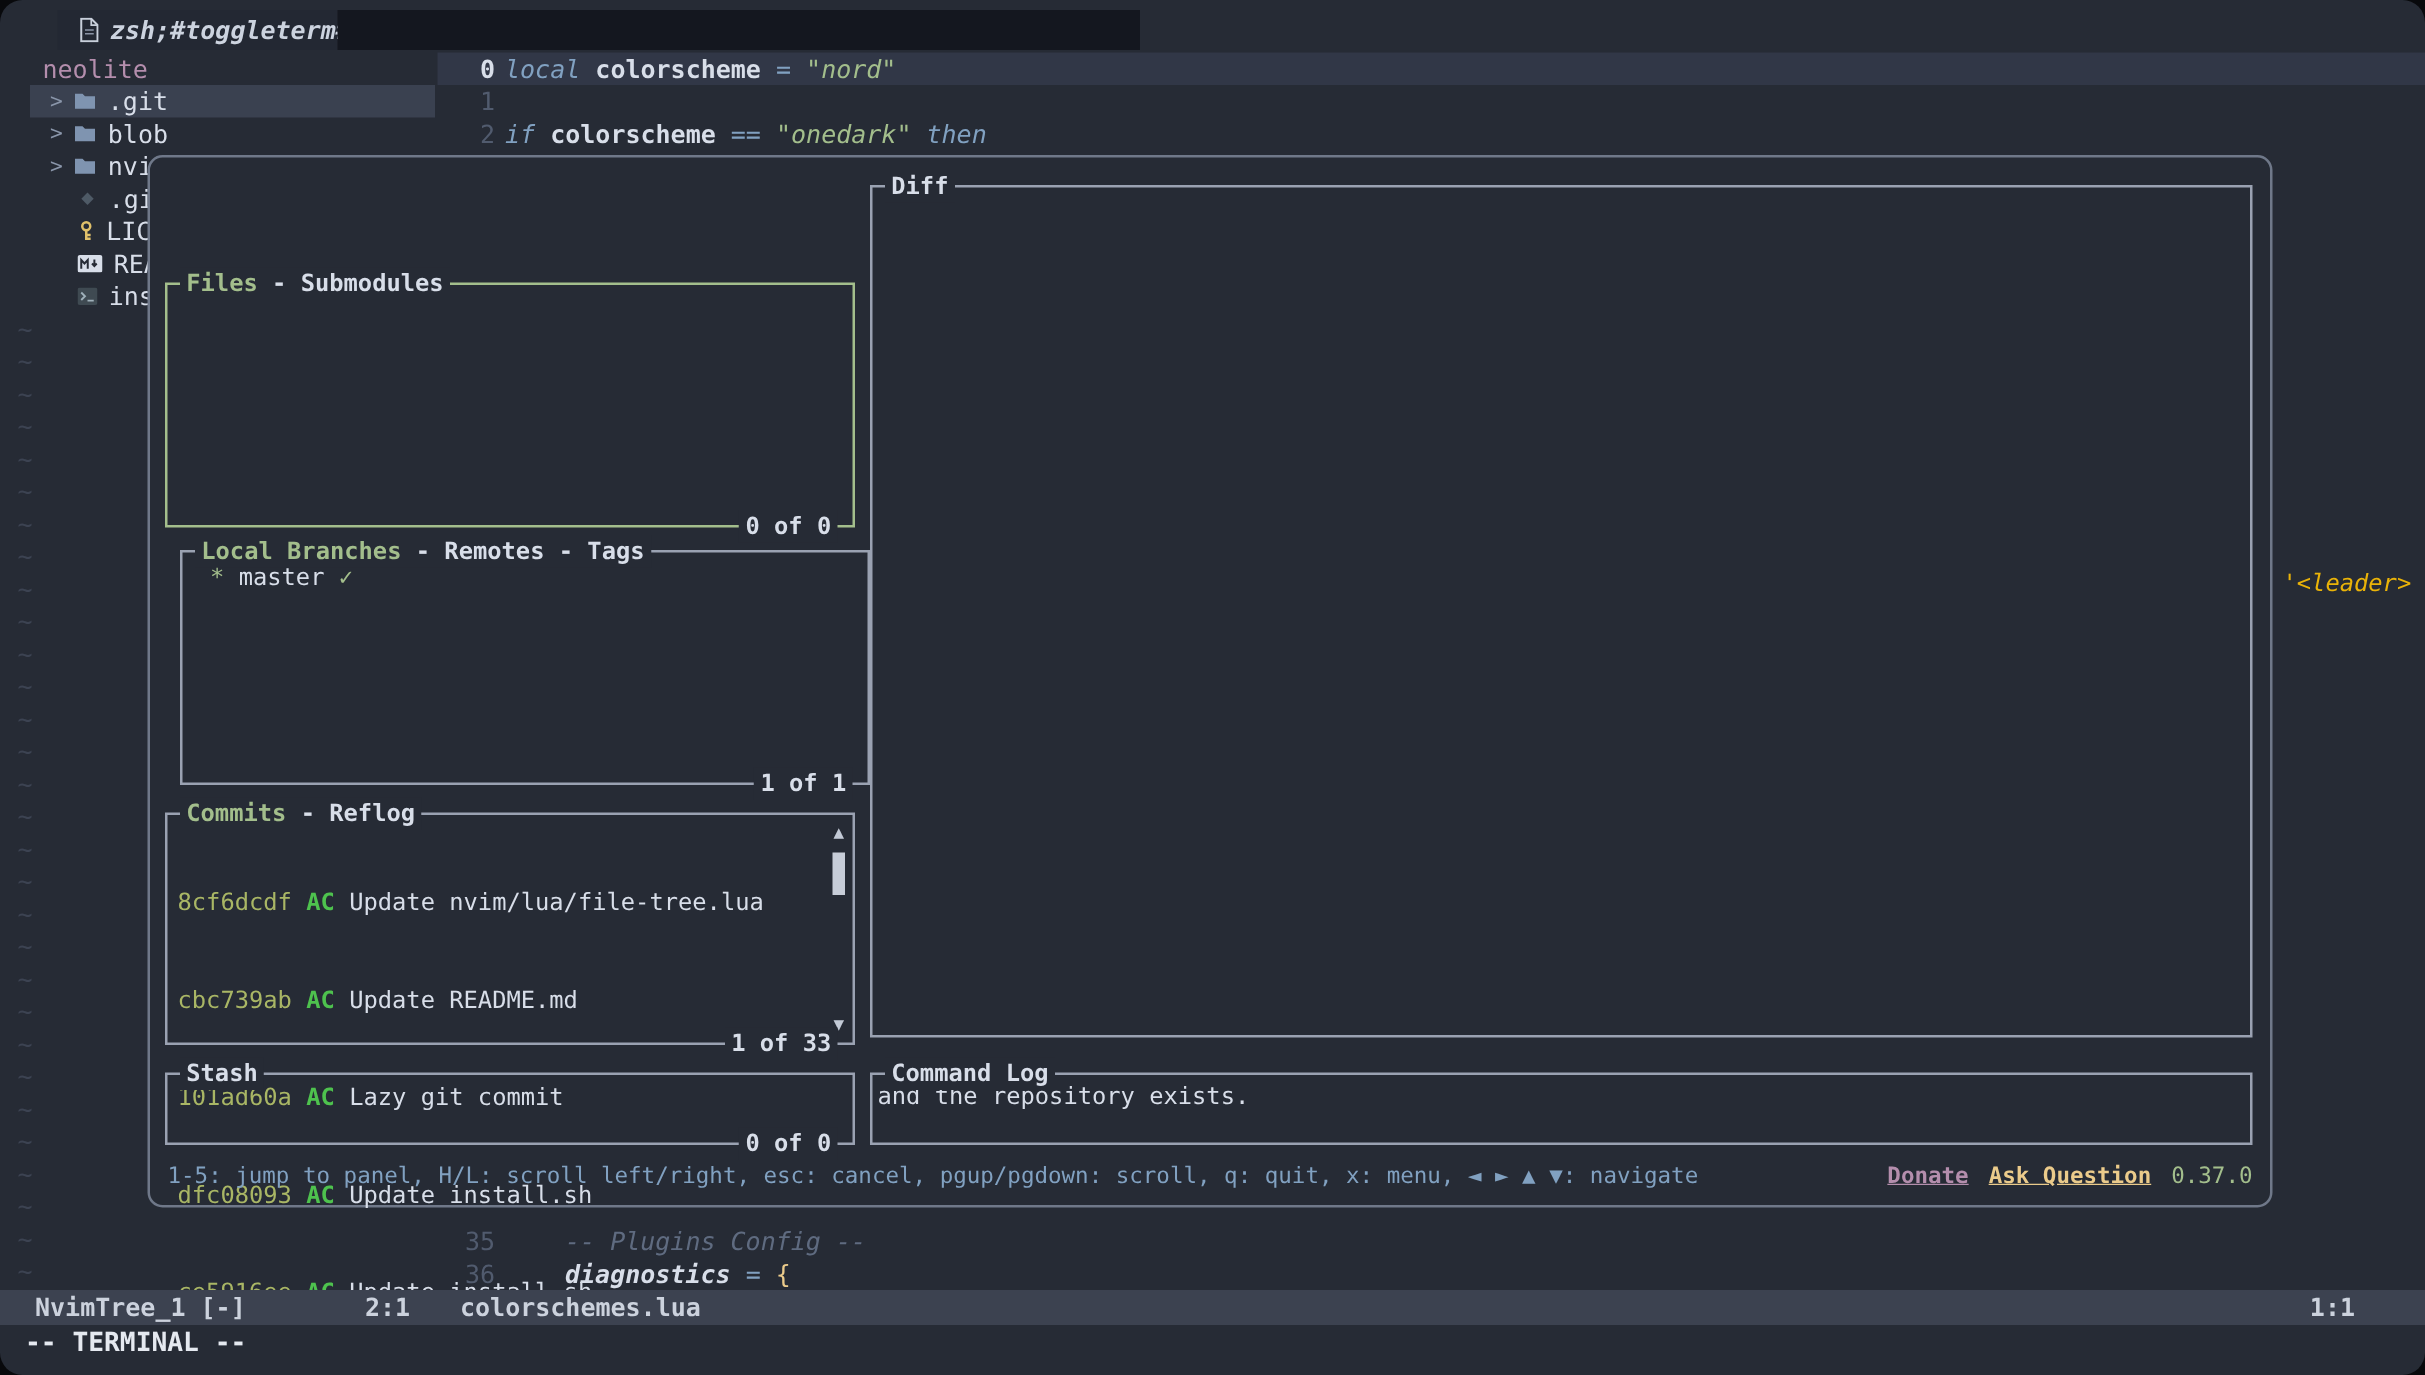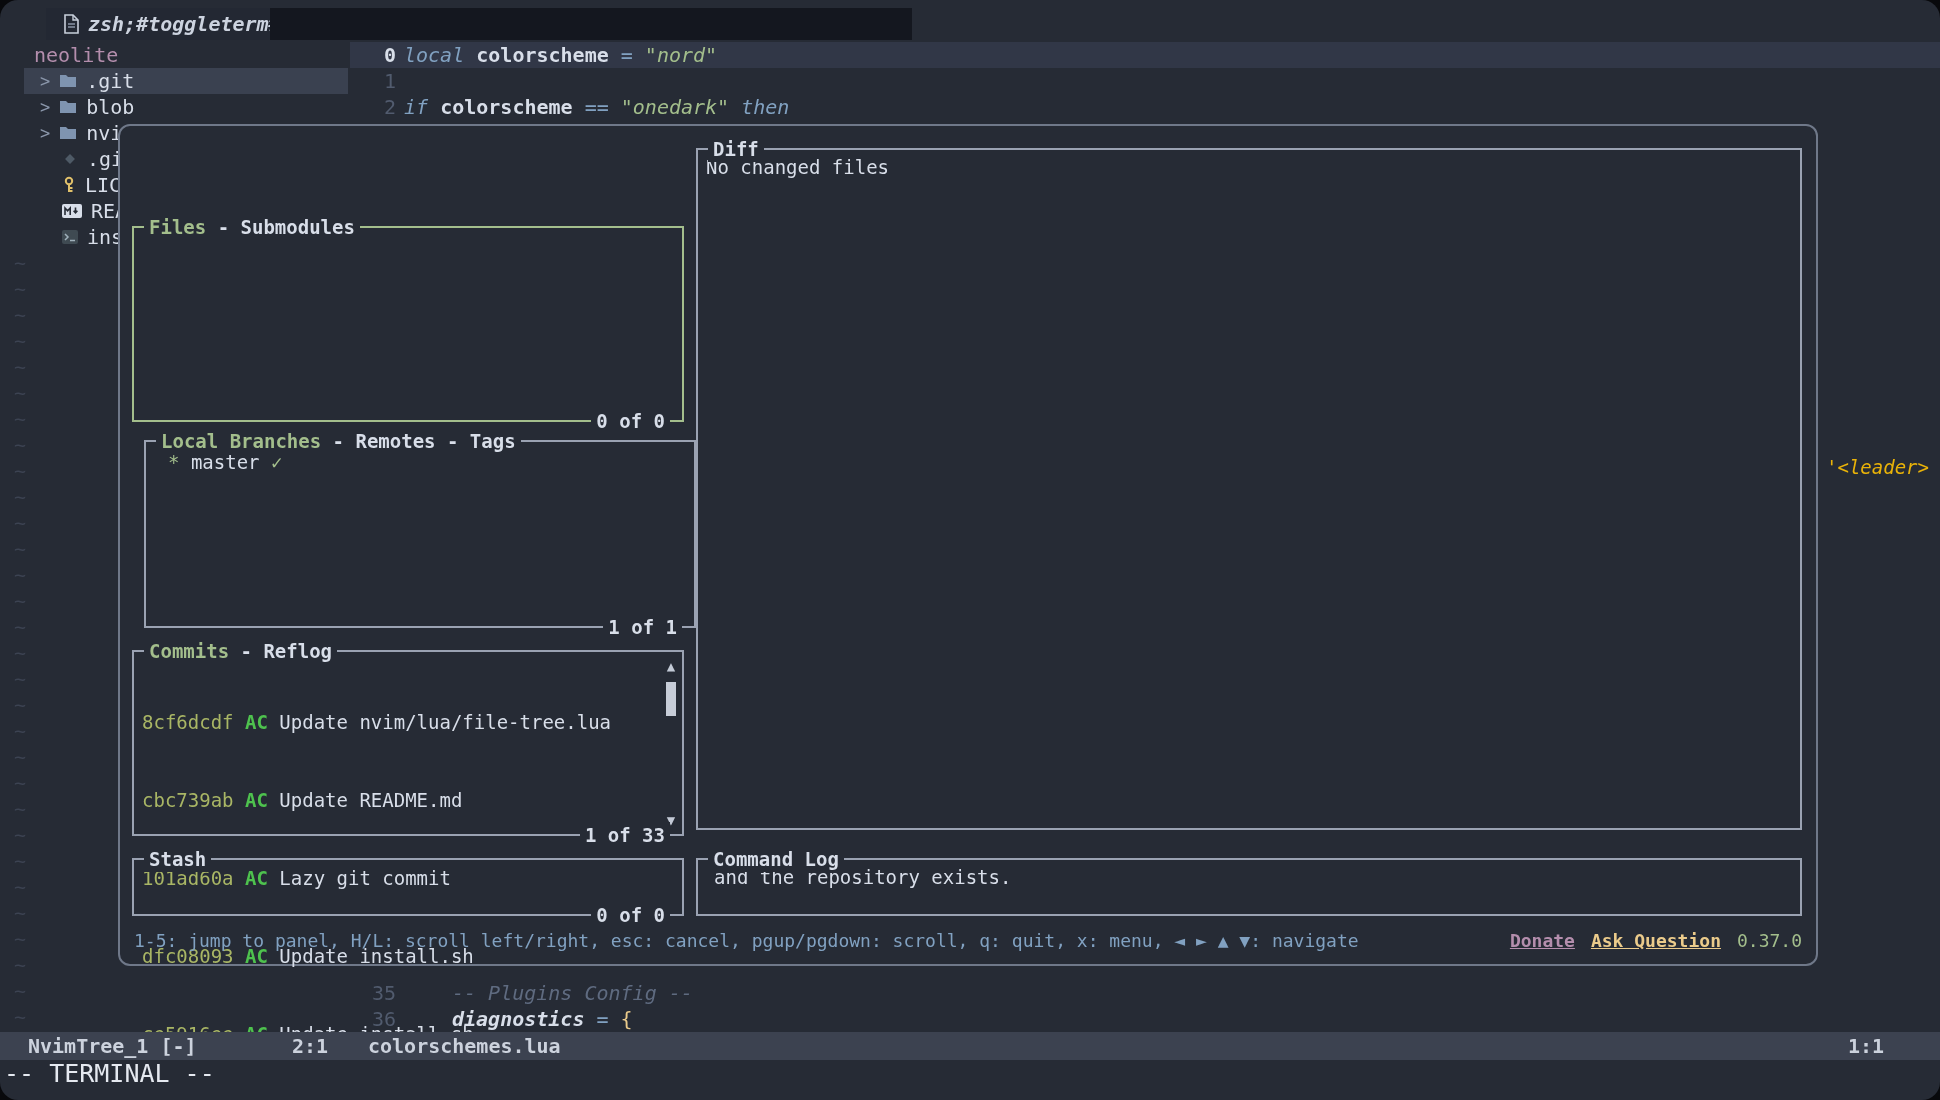--- a/index.html
+++ b/index.html
@@ -68,21 +68,21 @@
   .link-pink{color:var(--pink);text-decoration:underline;font-weight:bold;}
   .link-yellow{color:var(--yellow);text-decoration:underline;font-weight:bold;}
   .version{color:var(--green);}
   
   .statusline{position:absolute;left:0;top:1032px;width:1940px;height:28px;background:var(--statusline);
     font-size:20px;line-height:28px;color:#ccd2dd;}
   .sl-buf{position:absolute;left:28px;}
   .sl-cursor{position:absolute;left:292px;}
   .sl-file{position:absolute;left:368px;}
   .sl-right{position:absolute;right:56px;}
-  .mode-line{position:absolute;left:4px;top:1060px;font-size:25px;font-weight:normal;color:#e5e9f0;line-height:28px;}
+  .mode-line{position:absolute;left:20px;top:1060px;font-size:21px;font-weight:bold;color:#e5e9f0;line-height:28px;}
   svg{display:block;}
 </style>
 </head>
 <body>
 
 <div class="window">
 
   <div class="tab-chip">
     <span class="tab-accent"></span>
     <span>
@@ -234,26 +234,25 @@
       <span class="panel-counter">1 of 33</span>
     </div>
 
     <div class="panel" style="left:12px;top:732px;width:552px;height:58px;">
       <span class="panel-title">Stash</span>
       <span class="panel-counter">0 of 0</span>
     </div>
 
     <div class="panel" style="left:576px;top:22px;width:1106px;height:682px;">
       <span class="panel-title">Diff</span>
-      <div class="panel-content" style="padding:4px 8px;">No changed files</div>
     </div>
 
     <div class="panel" style="left:576px;top:732px;width:1106px;height:58px;">
       <span class="panel-title">Command Log</span>
-      <div class="panel-content" style="padding:4px 16px;">and the repository exists.</div>
+      <div class="panel-content" style="padding:4px 4px;">and the repository exists.</div>
     </div>
 
     <div class="keybar">
       <span class="hints">1-5: jump to panel, H/L: scroll left/right, esc: cancel, pgup/pgdown: scroll, q: quit, x: menu, ◄ ► ▲ ▼: navigate</span>
       <span class="keybar-right">
         <span class="link-pink">Donate</span>
         <span class="link-yellow">Ask Question</span>
         <span class="version">0.37.0</span>
       </span>
     </div>

